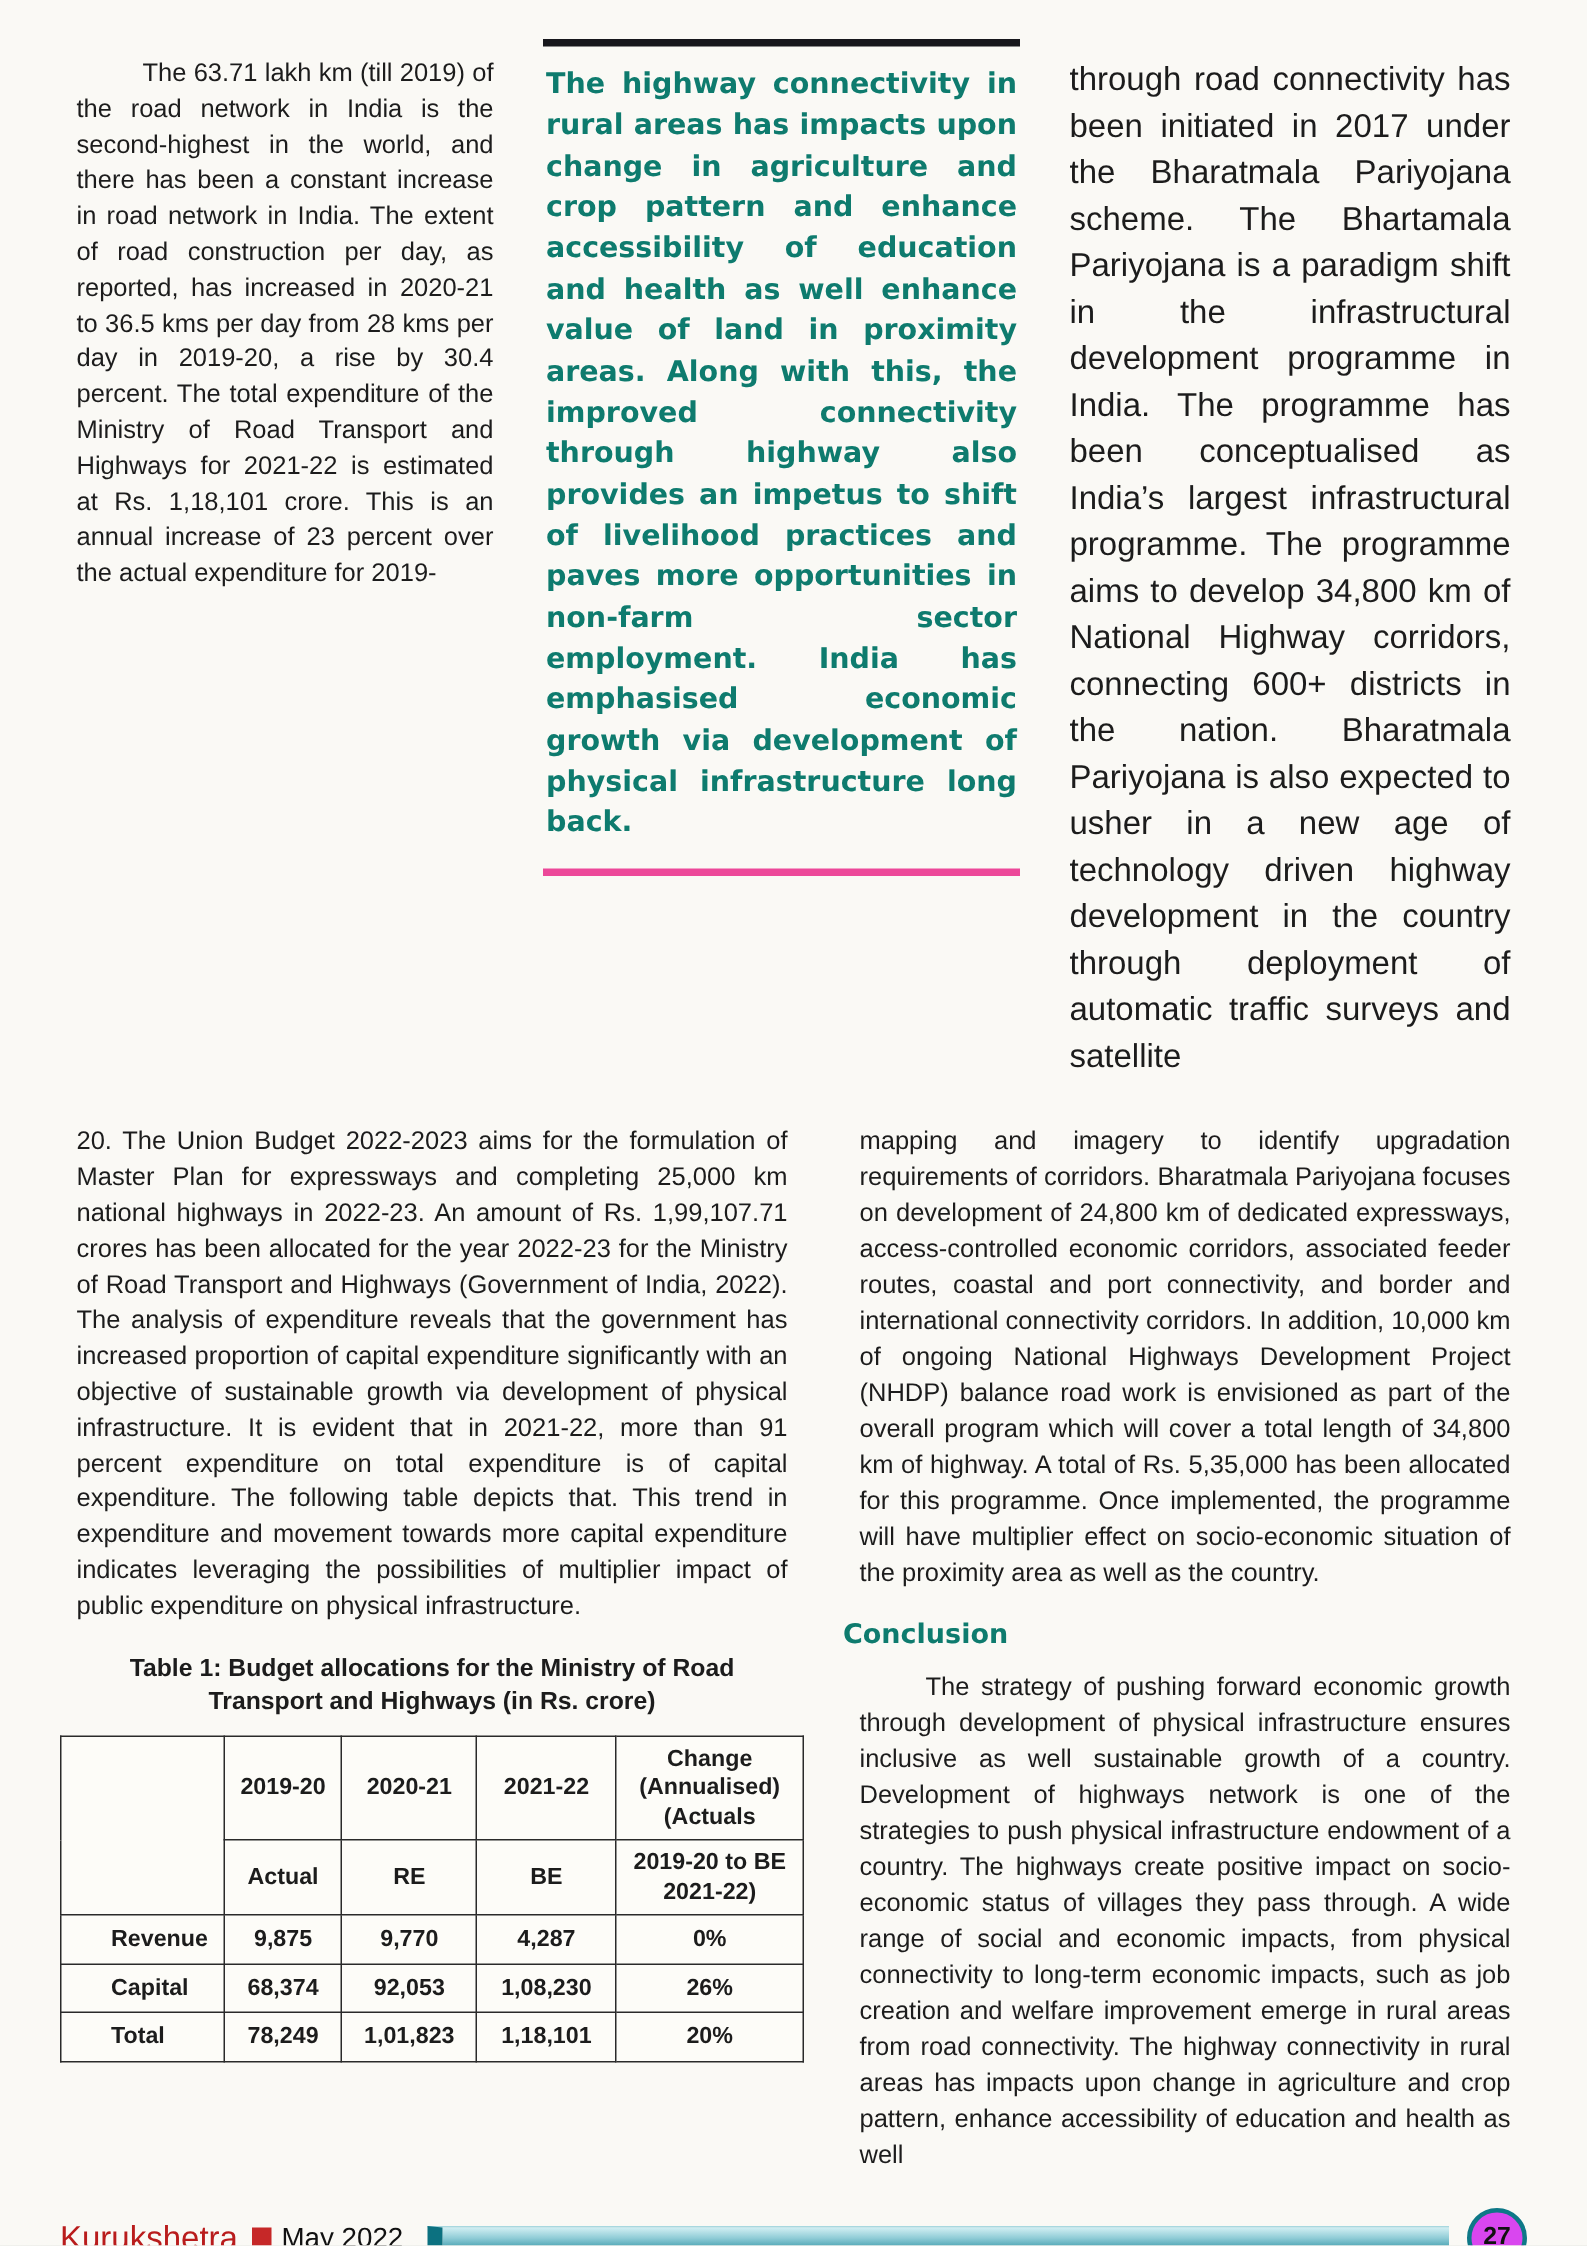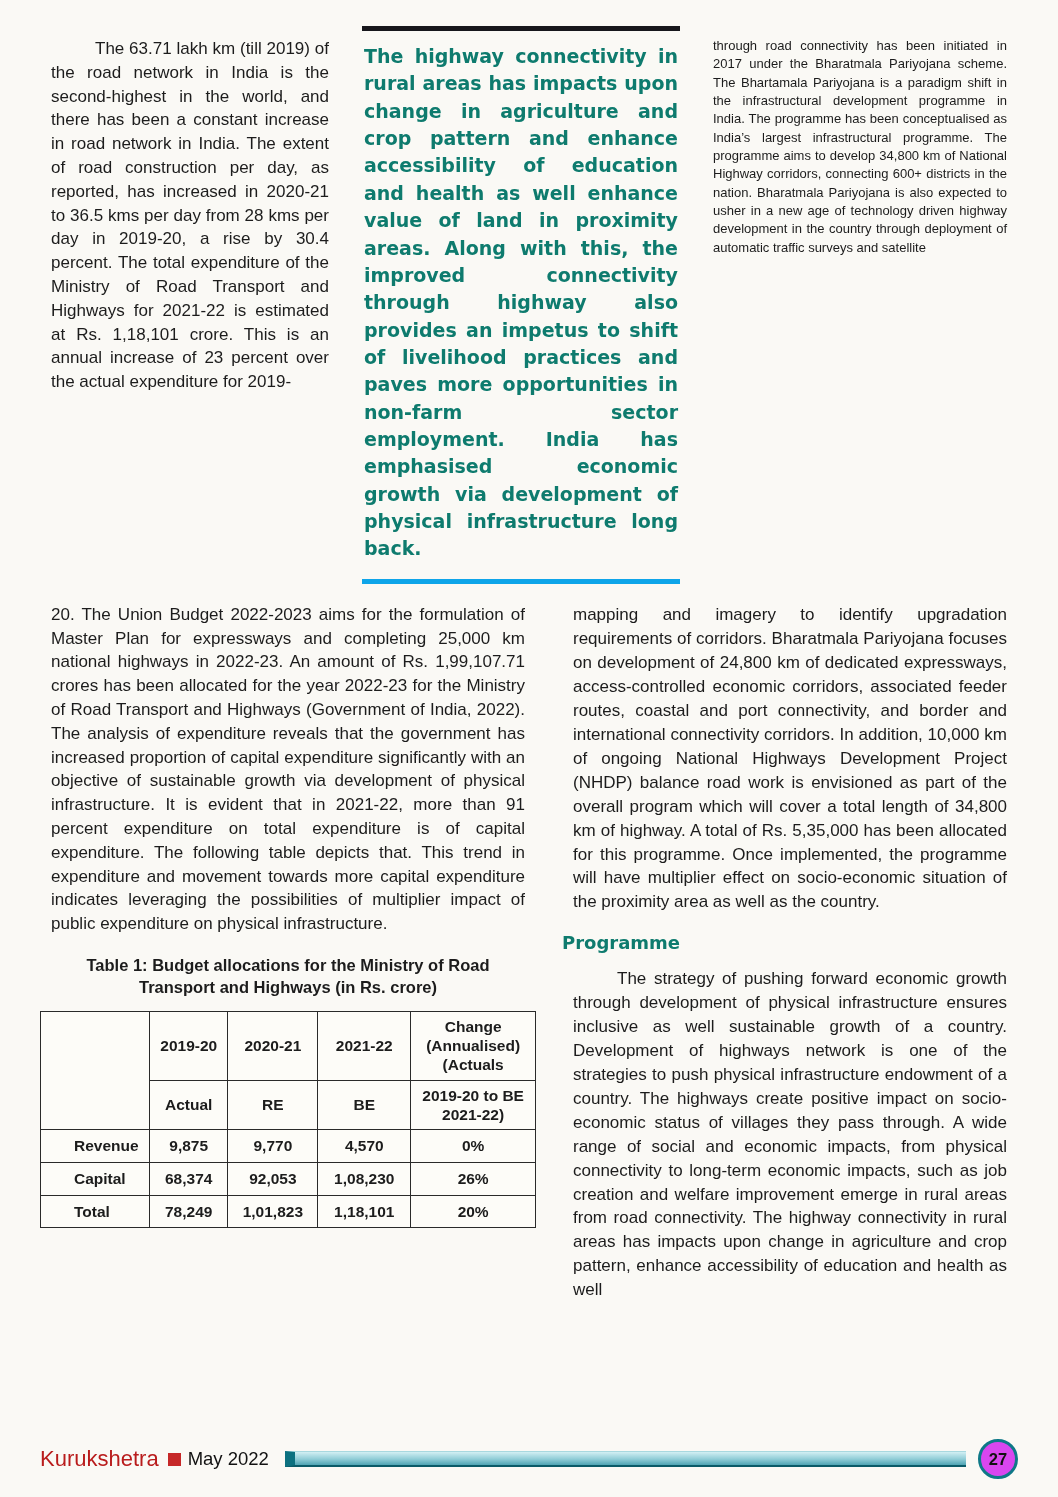--- a/index.html
+++ b/index.html
@@ -14,27 +14,27 @@
     font-family:"Liberation Sans",sans-serif;
     padding:26px 40px 18px 40px;
     display:flex;flex-direction:column;
     position:relative;overflow:hidden;
   }
   p{margin:11px;}
   .top{display:flex;gap:22px;align-items:flex-start;}
   .col-a{width:300px;font-size:17px;line-height:1.40;text-align:justify;}
   .col-b{width:318px;flex:0 0 auto;}
   .pull-quote{
-    border-top:5px solid #17171c;border-bottom:5px solid #0ea5e9;
+    border-top:5px solid #17171c;border-bottom:5px solid #ec4899;
     padding:12px 2px 16px 2px;
     font-family:"DejaVu Sans",sans-serif;
     font-size:19px;line-height:1.44;font-weight:bold;
     color:var(--accent);text-align:justify;
   }
-  .col-c{flex:1;font-size:13px;line-height:1.41;text-align:justify;}
+  .col-c{flex:1;font-size:22px;line-height:1.41;text-align:justify;}
   .indent{text-indent:44px;}
   .main{display:flex;gap:26px;margin-top:8px;}
   .left-wide{width:496px;font-size:17px;line-height:1.40;text-align:justify;}
   .right-wide{flex:1;font-size:17px;line-height:1.41;text-align:justify;}
   .table-title{
     font-weight:bold;text-align:center;
     margin:18px 14px 12px 14px;font-size:16.5px;line-height:1.35;
   }
   table{border-collapse:collapse;margin:0 auto;font-size:15.5px;background:#fdfcf8;}
   th,td{border:1.6px solid #2a2a2a;padding:5px 6px;vertical-align:middle;}
@@ -107,21 +107,21 @@
             <th>RE</th>
             <th>BE</th>
             <th>2019-20 to BE 2021-22)</th>
           </tr>
         </thead>
         <tbody>
           <tr>
             <td class="label">Revenue</td>
             <td class="num">9,875</td>
             <td class="num">9,770</td>
-            <td class="num">4,570</td>
+            <td class="num">4,287</td>
             <td class="num">0%</td>
           </tr>
           <tr>
             <td class="label">Capital</td>
             <td class="num">68,374</td>
             <td class="num">92,053</td>
             <td class="num">1,08,230</td>
             <td class="num">26%</td>
           </tr>
           <tr>
@@ -133,21 +133,21 @@
           </tr>
         </tbody>
       </table>
 
 
     </div>
 
     <div class="right-wide">
       <p>mapping and imagery to identify upgradation requirements of corridors. Bharatmala Pariyojana focuses on development of 24,800 km of dedicated expressways, access-controlled economic corridors, associated feeder routes, coastal and port connectivity, and border and international connectivity corridors. In addition, 10,000 km of ongoing National Highways Development Project (NHDP) balance road work is envisioned as part of the overall program which will cover a total length of 34,800 km of highway. A total of Rs. 5,35,000 has been allocated for this programme. Once implemented, the programme will have multiplier effect on socio-economic situation of the proximity area as well as the country.</p>
 
-      <div class="conclusion-h">Programme</div>
+      <div class="conclusion-h">Conclusion</div>
 
       <p class="indent">The strategy of pushing forward economic growth through development of physical infrastructure ensures inclusive as well sustainable growth of a country. Development of highways network is one of the strategies to push physical infrastructure endowment of a country. The highways create positive impact on socio-economic status of villages they pass through.  A wide range of social and economic impacts, from physical connectivity to long-term economic impacts, such as job creation and welfare improvement emerge in rural areas from road connectivity. The highway connectivity in rural areas has impacts upon change in agriculture and crop pattern, enhance accessibility of education and health as well</p>
     </div>
 
   </div>
 
   <div class="footer">
     <span class="journal">Kurukshetra</span>
     <span class="red-sq"></span>
     <span class="issue-date">May 2022</span>

